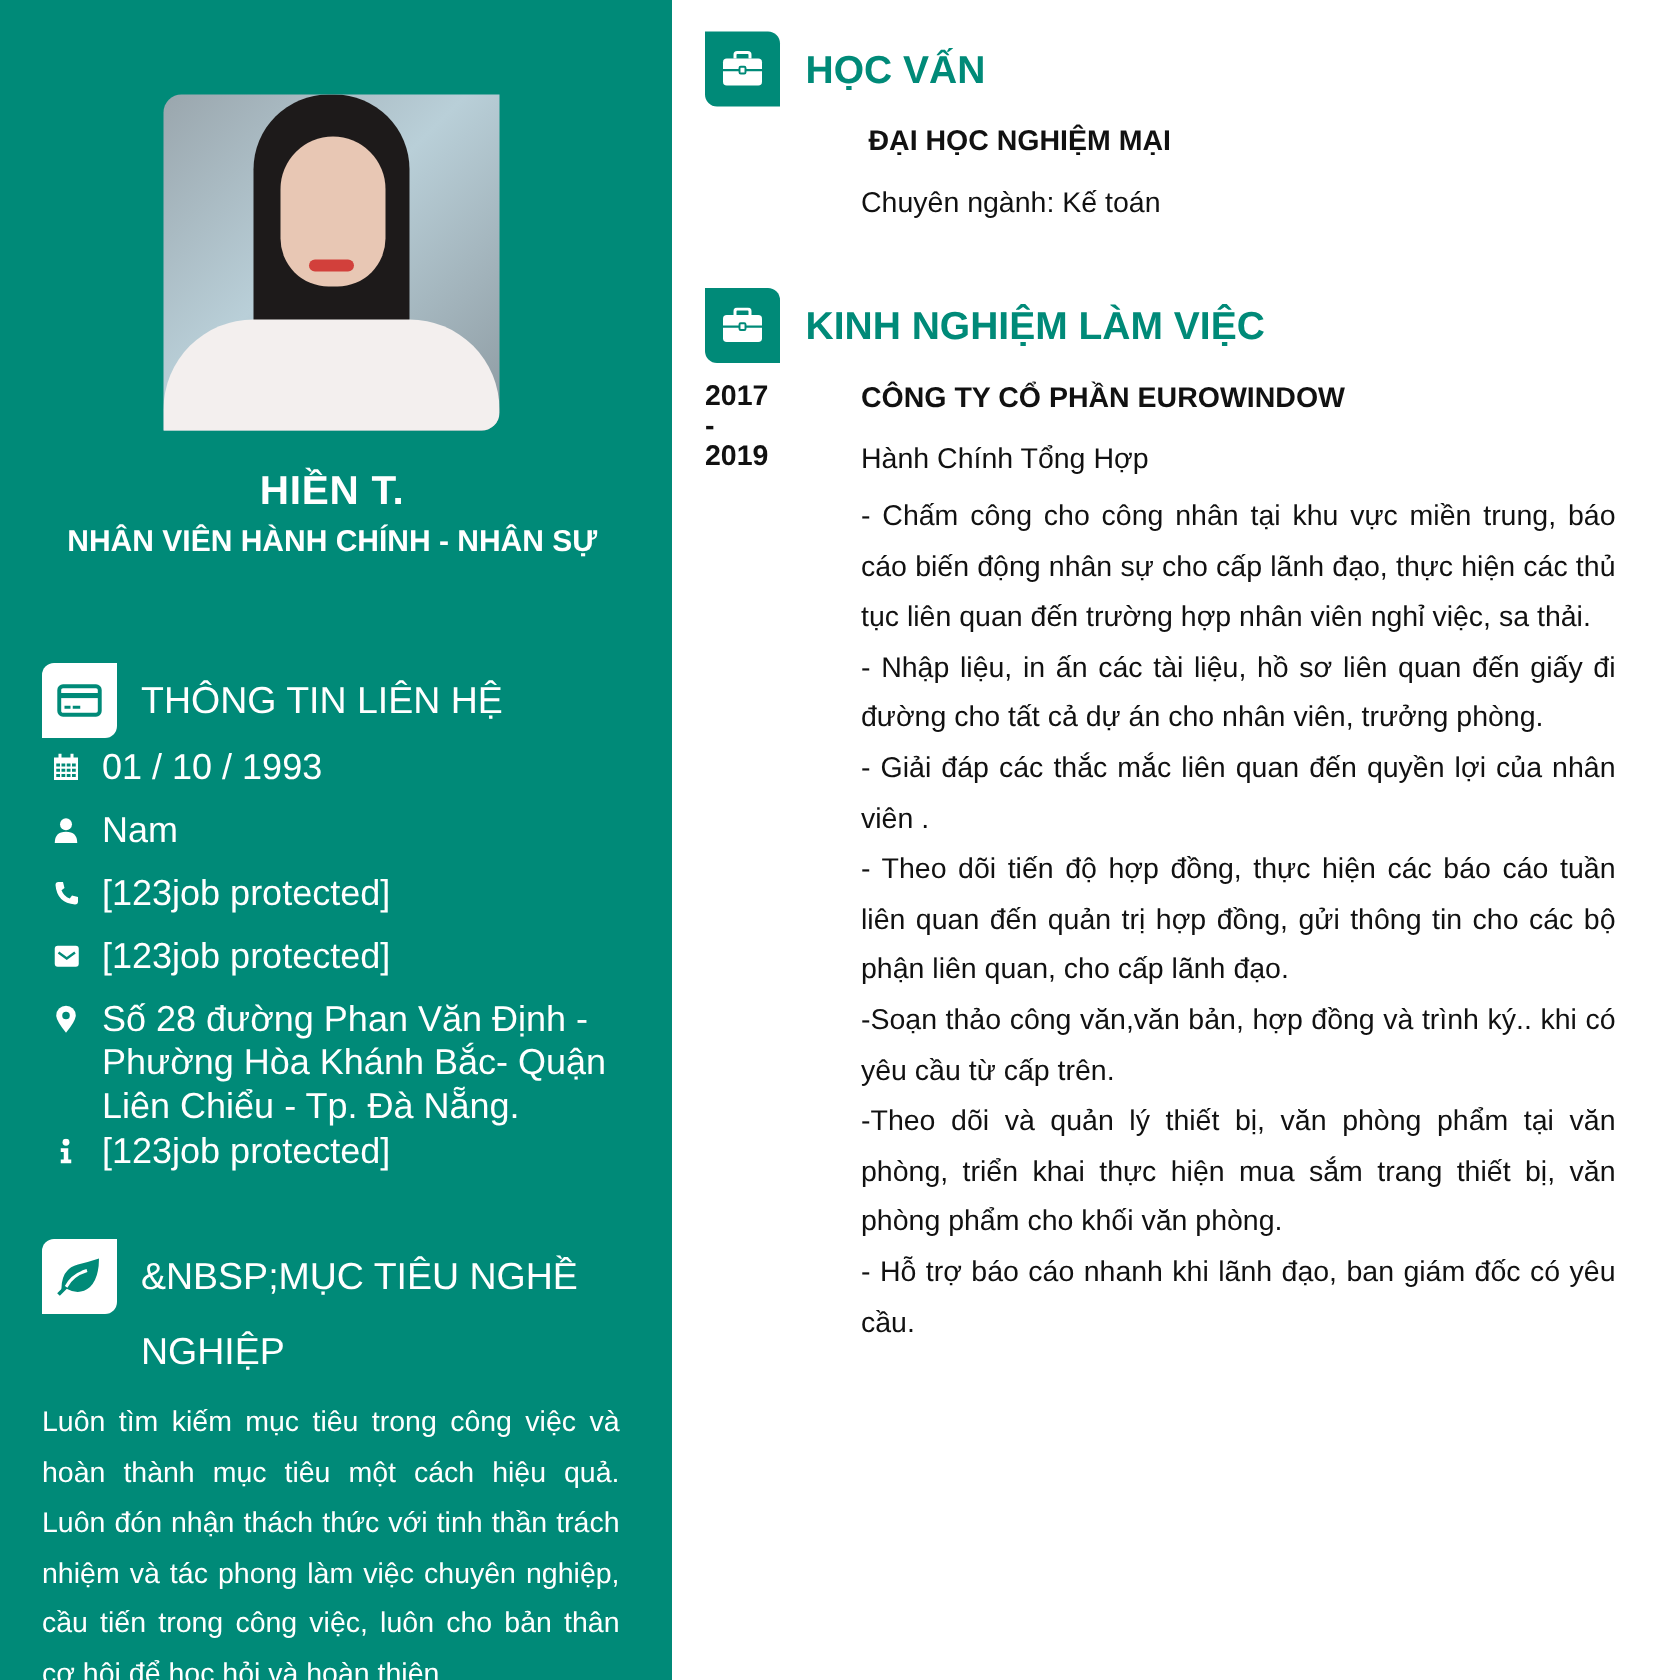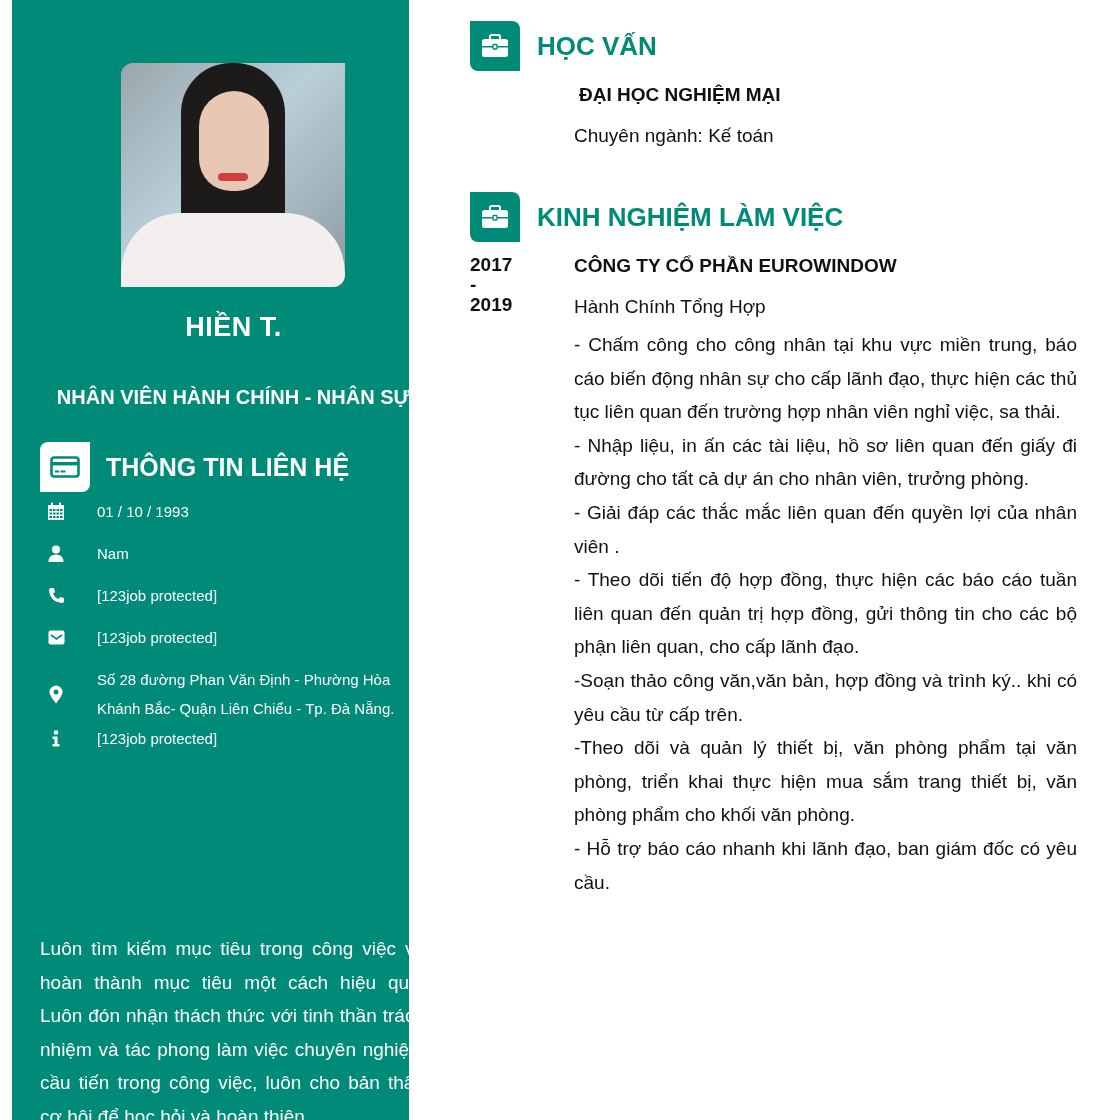--- a/index.html
+++ b/index.html
@@ -1,55 +1,55 @@
 <!DOCTYPE html>
 <html><head>
   <meta charset="utf-8">
   <style>
     * { box-sizing: border-box; margin: 0; padding: 0; }
     html, body { width: 1106px; height: 1120px; overflow: hidden; background: #ffffff; }
     body { font-family: "Liberation Sans", sans-serif; position: relative; }
 
     .sidebar {
-      position: absolute; left: 0; top: 0; width: 397px; height: 1120px;
-      background: #008a78; color: #ffffff; overflow: hidden; margin-left: 12px;
+      position: absolute; left: 0; top: 0; width: 448px; height: 1120px;
+      background: #008a78; color: #ffffff; overflow: hidden;
     }
     .photo {
       position: absolute; left: 109px; top: 63px; width: 224px; height: 224px;
       border-radius: 12px 0 12px 0; overflow: hidden;
       background: linear-gradient(135deg, #9aa6ad 0%, #b9cfd8 45%, #8d9aa1 100%);
     }
     .photo .hair { position: absolute; left: 60px; top: 0px; width: 104px; height: 160px; background: #1d1a1a; border-radius: 50px 50px 10px 10px; }
     .photo .face { position: absolute; left: 78px; top: 28px; width: 70px; height: 100px; background: #e8c7b4; border-radius: 35px 35px 32px 32px; }
     .photo .shirt { position: absolute; left: 0px; top: 150px; width: 224px; height: 80px; background: #f3efee; border-radius: 60px 60px 0 0; }
     .photo .lips { position: absolute; left: 97px; top: 110px; width: 30px; height: 8px; background: #d2403b; border-radius: 6px; }
 
     .name {
       position: absolute; left: 0; top: 312px; width: 443px; text-align: center;
       font-weight: bold; font-size: 27px; letter-spacing: 0.5px;
     }
     .job-title {
-      position: absolute; left: 0; top: 386px; width: 443px; text-align: center;
+      position: absolute; left: 0; top: 350px; width: 443px; text-align: center;
       font-weight: bold; font-size: 20px;
     }
 
     .side-section-head {
       position: absolute; left: 28px; display: flex; align-items: flex-start;
     }
     .icon-box-white {
       width: 50px; height: 50px; background: #ffffff; border-radius: 8px 0 8px 0;
       display: flex; align-items: center; justify-content: center; flex-shrink: 0;
     }
     .side-head-text {
-      margin-left: 16px; font-weight: bold; font-size: 25px; color: #ffffff;
+      margin-left: 16px; font-weight: normal; font-size: 25px; color: #ffffff;
       line-height: 50px;
     }
 
     .contact-list { position: absolute; left: 34px; top: 497px; width: 390px; }
-    .contact-item { display: flex; align-items: center; font-size: 15px; line-height: 29px; margin-bottom: 13px; gap: 17px; }
+    .contact-item { display: flex; align-items: flex-start; font-size: 24px; line-height: 29px; margin-bottom: 13px; }
     .contact-item .ci-icon { width: 20px; height: 29px; display: flex; align-items: center; justify-content: center; flex-shrink: 0; }
     .contact-item .ci-text { margin-left: 14px; }
     .contact-item.tight { margin-bottom: 1px; }
 
     .objective-text {
       position: absolute; left: 28px; top: 932px; width: 385px;
       font-size: 19px; line-height: 33.6px; text-align: justify;
     }
 
     .main { position: absolute; left: 443px; top: 0; width: 663px; height: 1120px; }
@@ -159,20 +159,33 @@
       <span class="ci-icon">
         <svg width="10" height="17" viewBox="0 0 10 17">
           <circle cx="5" cy="2.5" r="2.3" fill="#fff"></circle>
           <path d="M1.5 6.5 L6.5 6.5 L6.5 14 L8.5 14 L8.5 16.5 L1.5 16.5 L1.5 14 L3.5 14 L3.5 9 L1.5 9 Z" fill="#fff"></path>
         </svg>
       </span>
       <span class="ci-text">[123job protected]</span>
     </div>
   </div>
 
+  <div class="side-section-head" style="top:826px;">
+    <div class="icon-box-white">
+      <svg width="30" height="26" viewBox="0 0 30 26">
+        <path d="M3 24 Q2 8 14 5 Q22 3 28 1 Q28 14 22 20 Q15 26 6 21 Z" fill="#008a78"></path>
+        <path d="M6 20 Q10 12 20 9" fill="none" stroke="#ffffff" stroke-width="2"></path>
+        <path d="M1 25 L6 20" stroke="#008a78" stroke-width="2.5"></path>
+      </svg>
+    </div>
+    <div class="side-head-text" style="line-height:50px;">
+      <div>&amp;NBSP;MỤC TIÊU NGHỀ</div>
+      <div>NGHIỆP</div>
+    </div>
+  </div>
 
   <div class="objective-text">Luôn tìm kiếm mục tiêu trong công việc và hoàn thành mục tiêu một cách hiệu quả. Luôn đón nhận thách thức với tinh thần trách nhiệm và tác phong làm việc chuyên nghiệp, cầu tiến trong công việc, luôn cho bản thân cơ hội để học hỏi và hoàn thiện</div>
 </div>
 
 <div class="main">
   <div class="main-section-head" style="top:21px;">
     <div class="icon-box-teal">
       <svg width="28" height="24" viewBox="0 0 28 24">
         <path d="M9 5 L9 2.5 Q9 1 10.5 1 L17.5 1 Q19 1 19 2.5 L19 5" fill="none" stroke="#fff" stroke-width="2"></path>
         <rect x="1" y="5" width="26" height="18" rx="2.5" fill="#fff"></rect>

